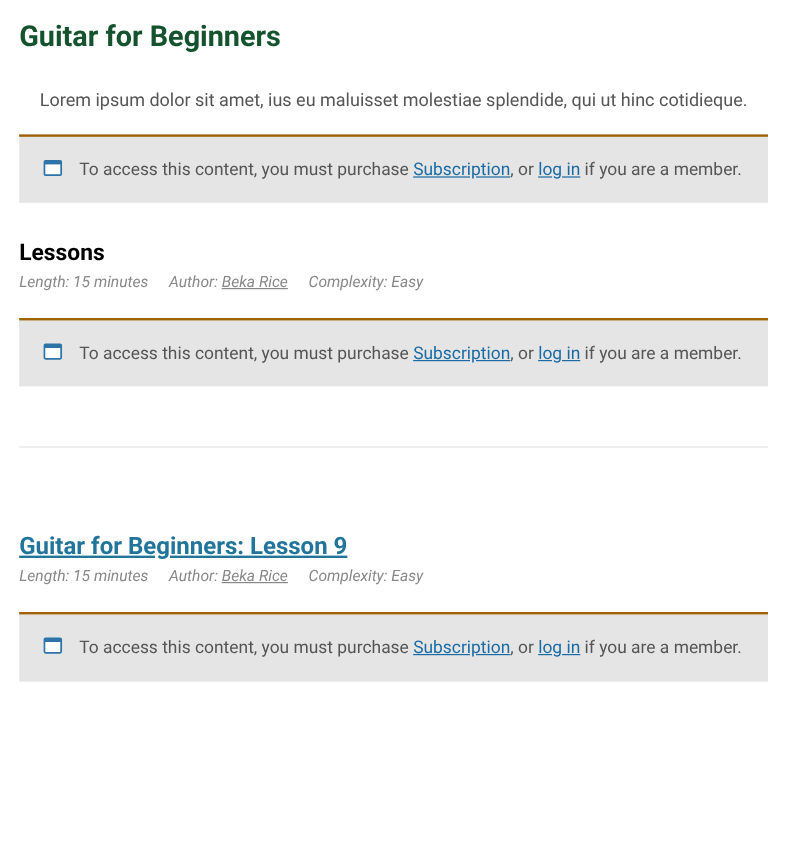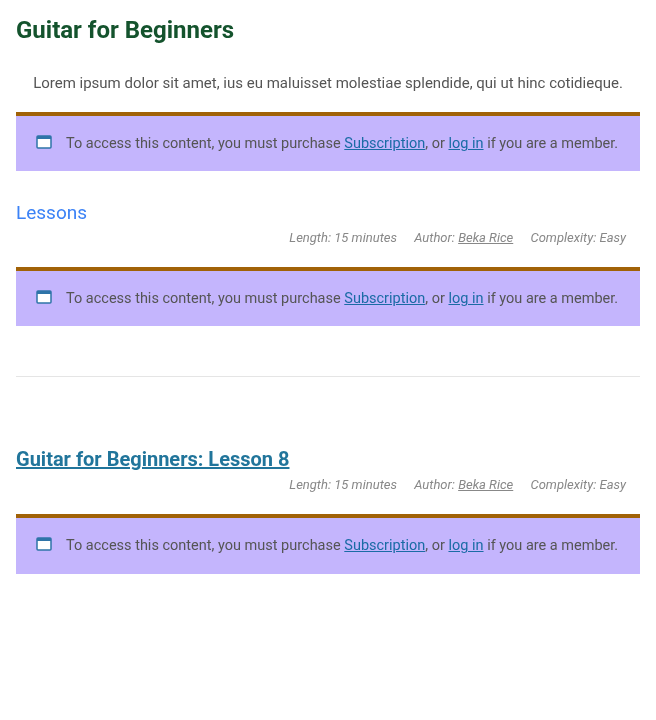--- a/index.html
+++ b/index.html
@@ -17,22 +17,22 @@
       margin: 0 0 30px 0;
       color: #14532d;
     }
     .intro {
       font-size: 15px;
       color: #555;
       margin-bottom: 20px;
       text-align: center;
     }
     .notice-box {
-      border-top: 4px solid #a16207;
-      background: #c4b5fd;
+      border-top: 2px solid #a16207;
+      background: #e5e5e5;
       padding: 16px 20px;
       display: flex;
       align-items: flex-start;
       gap: 14px;
       margin-bottom: 30px;
     }
     .notice-icon {
       flex-shrink: 0;
       width: 16px;
       height: 16px;
@@ -43,39 +43,38 @@
       font-size: 14.5px;
       color: #555;
       line-height: 1.6;
     }
     .notice-text a {
       color: #1a6ba5;
       text-decoration: underline;
     }
     h2.section-heading {
       font-size: 19px;
-      font-weight: 400;
-      color: #3b82f6;
+      font-weight: 700;
+      color: #000000;
       margin: 10px 0 6px 0;
     }
     .lesson-title {
       font-size: 20px;
       font-weight: 700;
       margin: 0 0 6px 0;
     }
     .lesson-title a {
       color: #21759b;
       text-decoration: underline;
     }
     .lesson-meta {
       font-size: 13px;
       font-style: italic;
       color: #888;
       margin-bottom: 22px;
-      text-align: right;
     }
     .lesson-meta .meta-group {
       margin-right: 14px;
     }
     .lesson-meta a {
       color: #888;
       text-decoration: underline;
     }
     .lesson-block {
       margin-bottom: 50px;
@@ -123,21 +122,21 @@
     <span class="notice-text">
       <span>To access this content, you must purchase </span><a href="#">Subscription</a><span>, or </span><a href="#">log in</a><span> if you are a member.</span>
     </span>
   </div>
 </div>
 
 <hr class="divider">
 
 <div class="lesson-block">
   <h3 class="lesson-title">
-    <a href="#">Guitar for Beginners: Lesson 8</a>
+    <a href="#">Guitar for Beginners: Lesson 9</a>
   </h3>
   <div class="lesson-meta">
     <span class="meta-group"><span>Length: </span><span>15 minutes</span></span>
     <span class="meta-group"><span>Author: </span><a href="#">Beka Rice</a></span>
     <span class="meta-group"><span>Complexity: </span><span>Easy</span></span>
   </div>
   <div class="notice-box">
     <span class="notice-icon">
       <svg width="16" height="16" viewBox="0 0 16 16">
           <rect x="1" y="2" width="14" height="12" rx="1" fill="#fff" stroke="#2e74a8" stroke-width="1.5"></rect>

